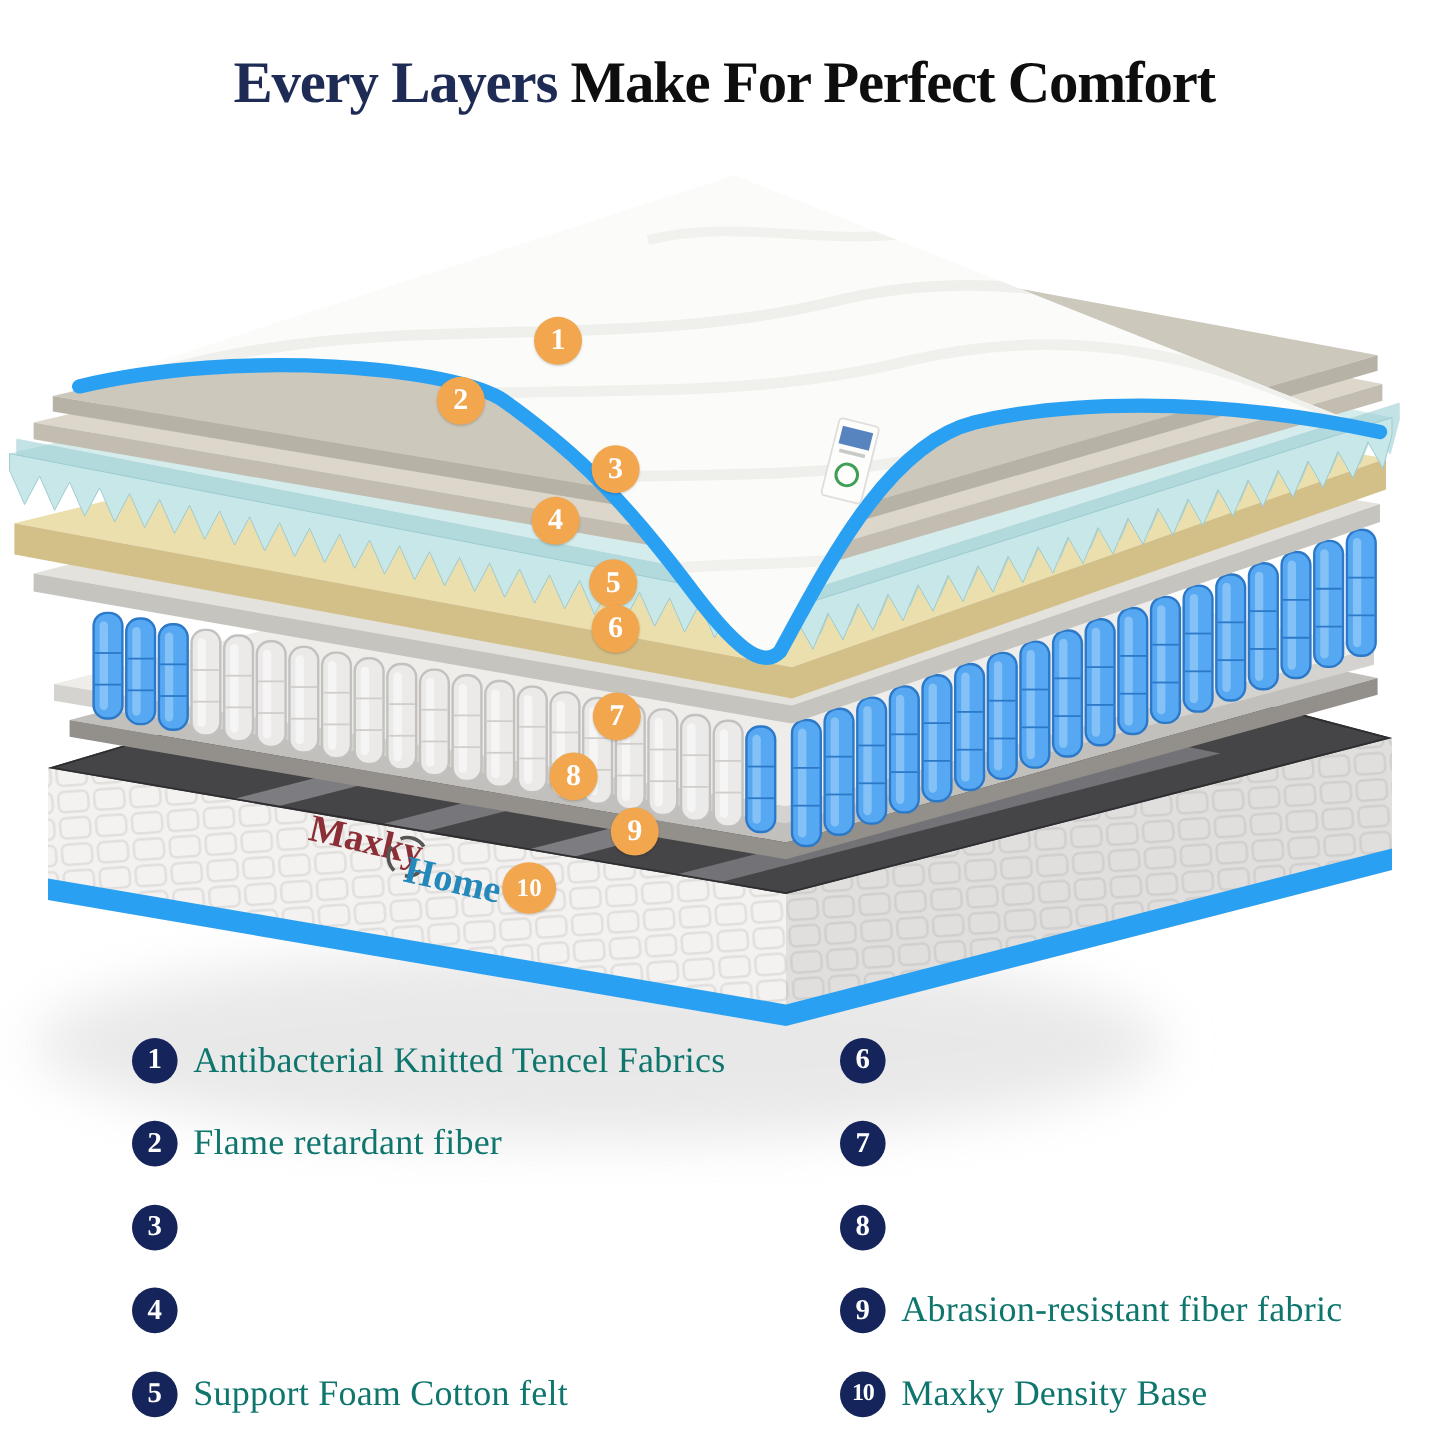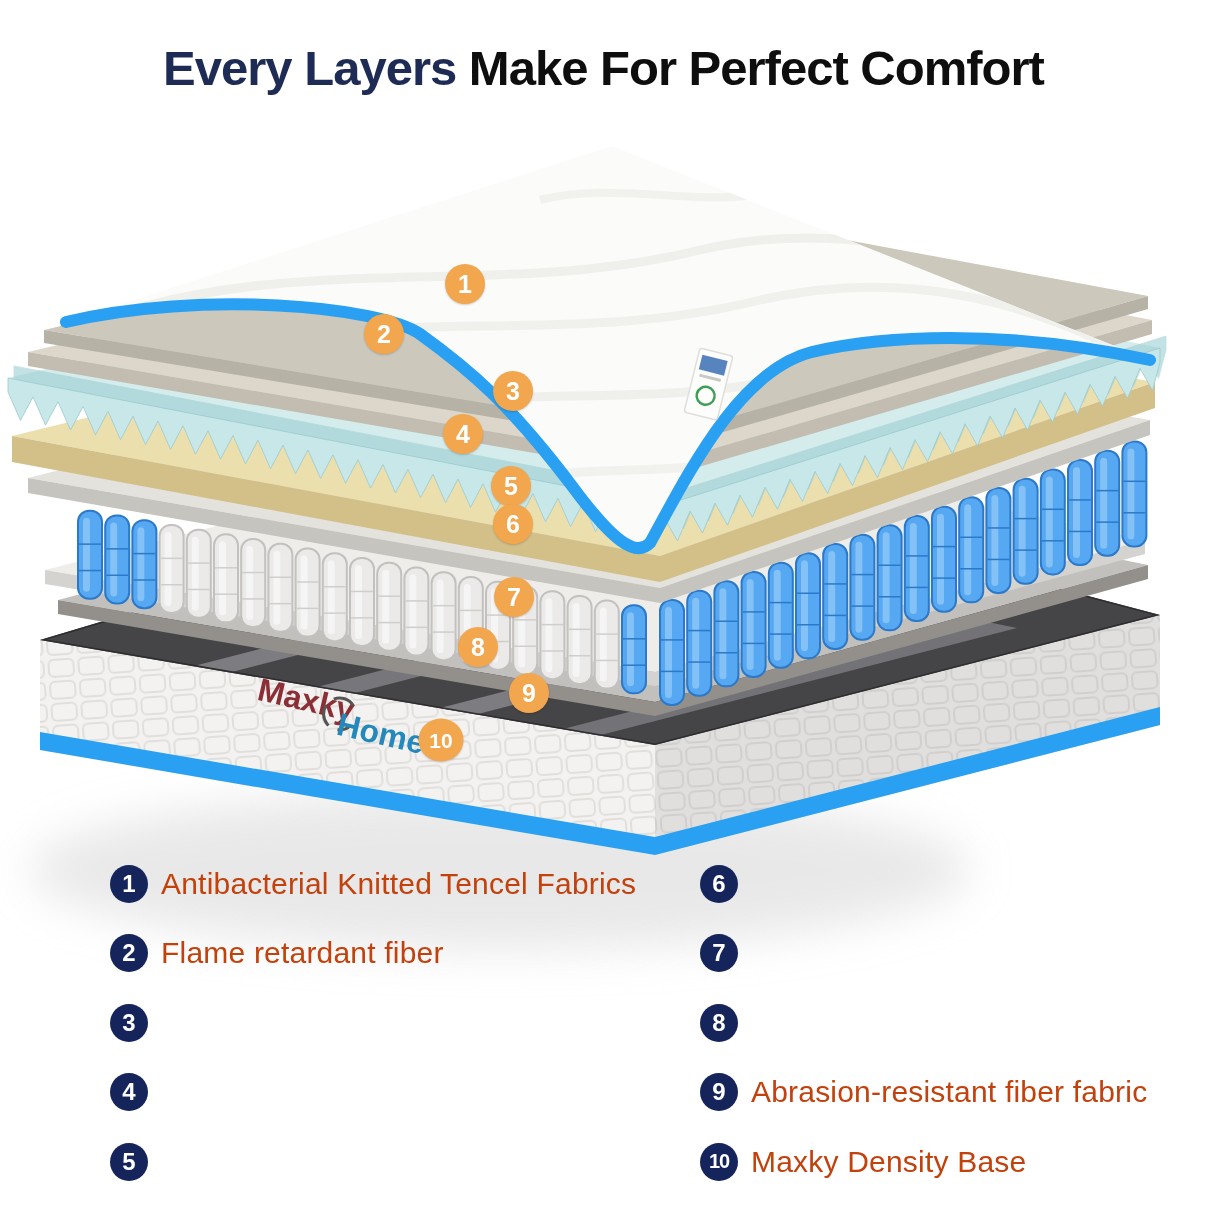--- a/index.html
+++ b/index.html
@@ -1,18 +1,18 @@
 <!DOCTYPE html>
 <html style="--title-navy: #1e2b55; --legend-navy: #15245a; --badge-orange: #f2a64d;"><head>
 <meta charset="utf-8">
 <style>
   html,body{margin:0;padding:0;background:#ffffff;}
   #stage{
     position:relative;width:1207px;height:1207px;overflow:hidden;
-    background:#ffffff;font-family:Liberation Sans, sans-serif;
+    background:#ffffff;font-family:Liberation Serif, serif;
   }
   
   #title{
     position:absolute;top:40px;left:0;width:100%;
     text-align:center;font-size:49px;font-weight:bold;letter-spacing:-1px;
     color:#0e0e0e;white-space:nowrap;
   }
   #title .hl{color:var(--title-navy);}
   
   #mattress-svg{position:absolute;top:0;left:0;}
@@ -31,21 +31,21 @@
   #legend-left{left:110px;}
   #legend-right{left:700px;}
   .legend-row{height:69.5px;display:flex;align-items:center;gap:13px;}
   .legend-num{
     flex:0 0 38px;width:38px;height:38px;border-radius:50%;
     background:var(--legend-navy);color:#fff;
     font-size:24px;font-weight:bold;
     display:flex;align-items:center;justify-content:center;
   }
   .legend-num.two{font-size:20px;letter-spacing:-1px;}
-  .legend-label{font-size:30px;color:#c2410c;letter-spacing:0.2px;white-space:nowrap;}
+  .legend-label{font-size:30px;color:#0f766e;letter-spacing:0.2px;white-space:nowrap;}
 </style>
 </head>
 <body>
 
 <div id="stage">
 
   <div id="title"><span class="hl">Every Layers</span><span> Make For Perfect Comfort</span></div>
 
   <svg id="mattress-svg" width="1207" height="1207" viewBox="0 0 1207 1207">
     <defs>
@@ -411,20 +411,21 @@
           <span class="legend-label">Flame retardant fiber</span>
         </div>
         <div class="legend-row">
           <span class="legend-num">3</span>
         </div>
         <div class="legend-row">
           <span class="legend-num">4</span>
         </div>
         <div class="legend-row">
           <span class="legend-num">5</span>
+          <span class="legend-label">Support Foam Cotton felt</span>
         </div>
       </div>
     <div id="legend-right" class="legend-col">
         <div class="legend-row">
           <span class="legend-num">6</span>
         </div>
         <div class="legend-row">
           <span class="legend-num">7</span>
         </div>
         <div class="legend-row">

